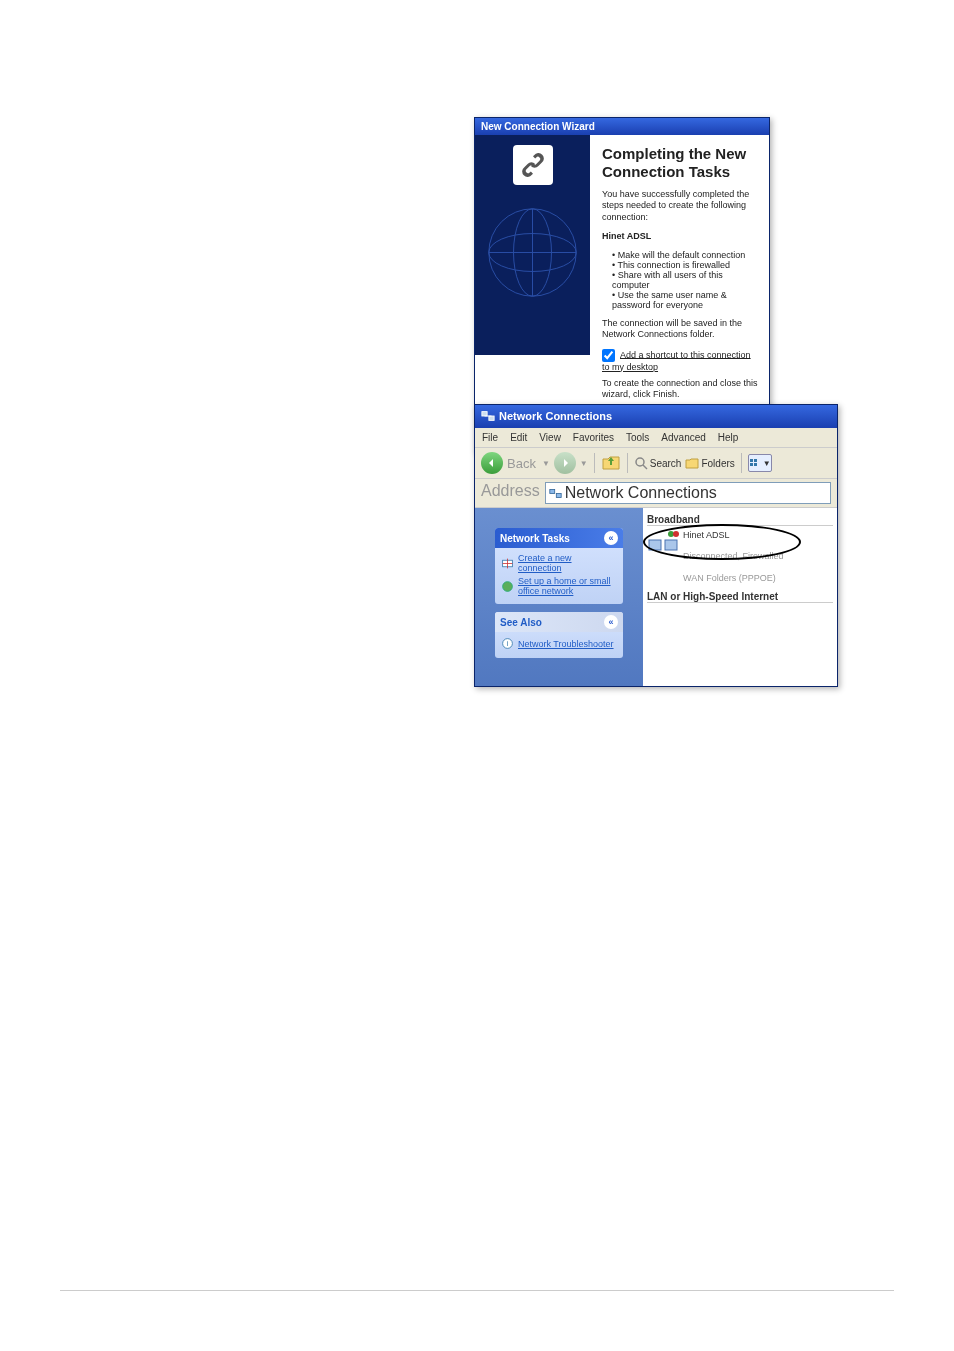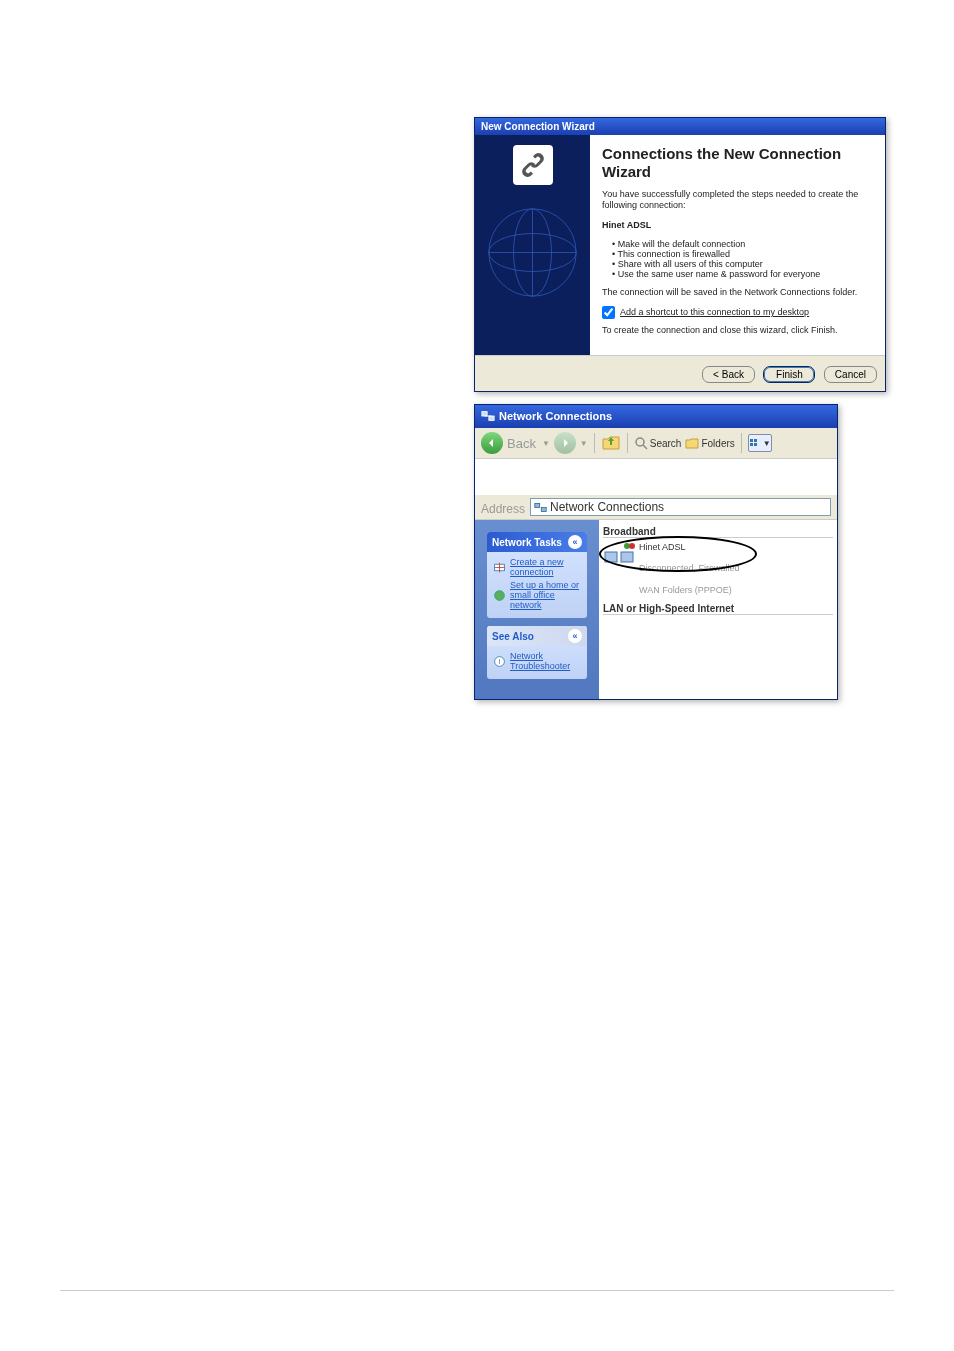--- a/index.html
+++ b/index.html
@@ -1,19 +1,19 @@
 <!DOCTYPE html>
 <html><head>
 <meta charset="utf-8">
 <style>
   * { box-sizing: border-box; margin: 0; padding: 0; font-family: Tahoma, Arial, sans-serif; }
   body { background: #fff; width: 954px; height: 1351px; position: relative; }
   
   
-  .wizard-dialog { position: absolute; left: 474px; top: 117px; width: 412px; border: 1px solid #0a246a; background: #fff; box-shadow: 2px 2px 6px rgba(0,0,0,0.3); }
+  .wizard-dialog { position: absolute; left: 474px; top: 117px; width: 296px; border: 1px solid #0a246a; background: #fff; box-shadow: 2px 2px 6px rgba(0,0,0,0.3); }
   .wizard-titlebar { background: linear-gradient(to bottom, #3568e0, #1a3fb0); color: #fff; font-size: 10px; font-weight: bold; padding: 3px 6px; }
   .wizard-body { display: flex; background: #fff; }
   .wizard-sidebar { width: 115px; height: 220px; background: #0a1f5c; display: flex; align-items: flex-start; justify-content: center; padding-top: 10px; }
   .wizard-sidebar-inner { position: relative; width: 100%; height: 100%; }
   .wizard-icon-box { background: #fff; width: 40px; height: 40px; border-radius: 4px; margin: 0 auto; display: flex; align-items: center; justify-content: center; }
   .chain-icon { width: 26px; height: 26px; }
   .globe-wire { position: absolute; top: 60px; left: 10px; width: 95px; height: 95px; }
   .wizard-content { flex: 1; padding: 10px 10px 8px 12px; font-size: 9px; color: #222; }
   .wizard-heading { font-size: 15px; font-weight: bold; color: #222; margin-bottom: 8px; line-height: 1.2; }
   .wizard-content p { margin-bottom: 8px; line-height: 1.25; }
@@ -34,27 +34,27 @@
   .nc-menubar { background: #ece9d8; font-size: 10px; padding: 3px 2px; display: flex; gap: 2px; border-bottom: 1px solid #ccc; color: #333; }
   .nc-menubar span { padding: 1px 5px; }
   .nc-toolbar { background: #ece9d8; padding: 4px 6px; display: flex; align-items: center; gap: 4px; border-bottom: 1px solid #ccc; }
   .tb-back, .tb-fwd { width: 22px; height: 22px; border-radius: 50%; background: linear-gradient(#7fd67f,#3a9d3a); display: flex; align-items: center; justify-content: center; }
   .tb-fwd { background: linear-gradient(#c8e0c8,#a0c0a0); }
   .tb-back-label { font-size: 13px; color: #999; margin-right: 2px; }
   .tb-sep { width: 1px; height: 20px; background: #bbb; margin: 0 2px; }
   .tb-up { width: 20px; height: 20px; }
   .tb-search, .tb-folders { display: flex; align-items: center; gap: 2px; font-size: 10px; color: #333; }
   .tb-views { width: 24px; height: 18px; border: 1px solid #88a; background: #e6efff; display: flex; align-items: center; justify-content: center; border-radius: 2px;}
-  .nc-addressbar { background: #ece9d8; padding: 3px 6px; display: flex; align-items: flex-end; gap: 5px; border-bottom: 1px solid #ccc; font-size: 12px; margin-top: 36px; }
+  .nc-addressbar { background: #ece9d8; padding: 3px 6px; display: flex; align-items: flex-start; gap: 5px; border-bottom: 1px solid #ccc; font-size: 16px; }
   .nc-addressbar .label { color: #999; }
   .nc-addressbar .addr-drop { flex: 1; background: #fff; border: 1px solid #7f9db9; padding: 1px 3px; display: flex; align-items: center; gap: 3px; color: #333; }
   .nc-addr-icon { width: 13px; height: 13px; }
   
   .nc-body { display: flex; background: #fff; min-height: 170px; }
-  .nc-side { width: 124px; background: linear-gradient(to bottom, #6a8fd0, #5178c0); padding: 12px; }
+  .nc-side { width: 168px; background: linear-gradient(to bottom, #6a8fd0, #5178c0); padding: 20px; }
   .task-panel { background: linear-gradient(to bottom, #d6e4ff, #bfd2f5); border-radius: 3px; margin-bottom: 8px; }
   .task-header { background: linear-gradient(to right, #2a5cd0, #4a7de8); color: #fff; font-size: 10px; font-weight: bold; padding: 3px 5px; border-radius: 3px 3px 0 0; display: flex; justify-content: space-between; align-items: center; }
   .task-header.light { background: linear-gradient(to right, #dce6f8, #cdd8ef); color: #215dc6; }
   .collapse-btn { width: 14px; height: 14px; border-radius: 50%; background: #fff; display: flex; align-items: center; justify-content: center; font-size: 9px; color: #2a5cd0; }
   .task-body { padding: 5px 6px; }
   .task-link { display: flex; align-items: center; gap: 4px; font-size: 9px; color: #215dc6; margin-bottom: 3px; cursor: pointer; text-decoration: underline; }
   .task-link-icon { width: 13px; height: 13px; flex-shrink: 0; }
   
   .nc-content { flex: 1; padding: 6px 4px; font-size: 9px; }
   .group-head { font-weight: bold; font-size: 10px; margin-bottom: 4px; border-bottom: 1px solid #ccc; padding-bottom: 0; color: #333; }
@@ -89,21 +89,21 @@
         <svg class="globe-wire" viewBox="0 0 100 100">
           <circle cx="50" cy="50" r="46" fill="none" stroke="#2a4fa8" stroke-width="1"></circle>
           <ellipse cx="50" cy="50" rx="46" ry="20" fill="none" stroke="#2a4fa8" stroke-width="1"></ellipse>
           <ellipse cx="50" cy="50" rx="20" ry="46" fill="none" stroke="#2a4fa8" stroke-width="1"></ellipse>
           <line x1="4" y1="50" x2="96" y2="50" stroke="#2a4fa8" stroke-width="1"></line>
           <line x1="50" y1="4" x2="50" y2="96" stroke="#2a4fa8" stroke-width="1"></line>
         </svg>
       </div>
     </div>
     <div class="wizard-content">
-      <div class="wizard-heading">Connections the New Connection Wizard</div>
+      <div class="wizard-heading">Completing the New Connection Tasks</div>
       <p>You have successfully completed the steps needed to create the following connection:</p>
       <p>
         <span class="conn-name">Hinet ADSL</span>
       </p>
       <ul>
         <li>Make will the default connection</li>
         <li>This connection is firewalled</li>
         <li>Share with all users of this computer</li>
         <li>Use the same user name &amp; password for everyone</li>
       </ul>
@@ -124,20 +124,29 @@
 
 <div class="nc-window">
   <div class="nc-titlebar">
     <svg class="nc-titlebar-icon" viewBox="0 0 16 16">
         <rect x="1" y="3" width="6" height="5" fill="#cde" stroke="#fff"></rect>
         <rect x="9" y="8" width="6" height="5" fill="#cde" stroke="#fff"></rect>
         <line x1="4" y1="8" x2="12" y2="8" stroke="#fff"></line>
       </svg>
     <span>Network Connections</span>
   </div>
+  <div class="nc-menubar">
+    <span>File</span>
+    <span>Edit</span>
+    <span>View</span>
+    <span>Favorites</span>
+    <span>Tools</span>
+    <span>Advanced</span>
+    <span>Help</span>
+  </div>
   <div class="nc-toolbar">
     <div class="tb-back">
         <svg width="10" height="10" viewBox="0 0 10 10">
           <path class="arrow-white" d="M6 1 L2 5 L6 9 Z"></path>
         </svg>
       </div>
     <span class="tb-back-label">Back</span>
     <span style="color:#999;font-size:8px">▼</span>
     <div class="tb-fwd">
         <svg width="10" height="10" viewBox="0 0 10 10">

